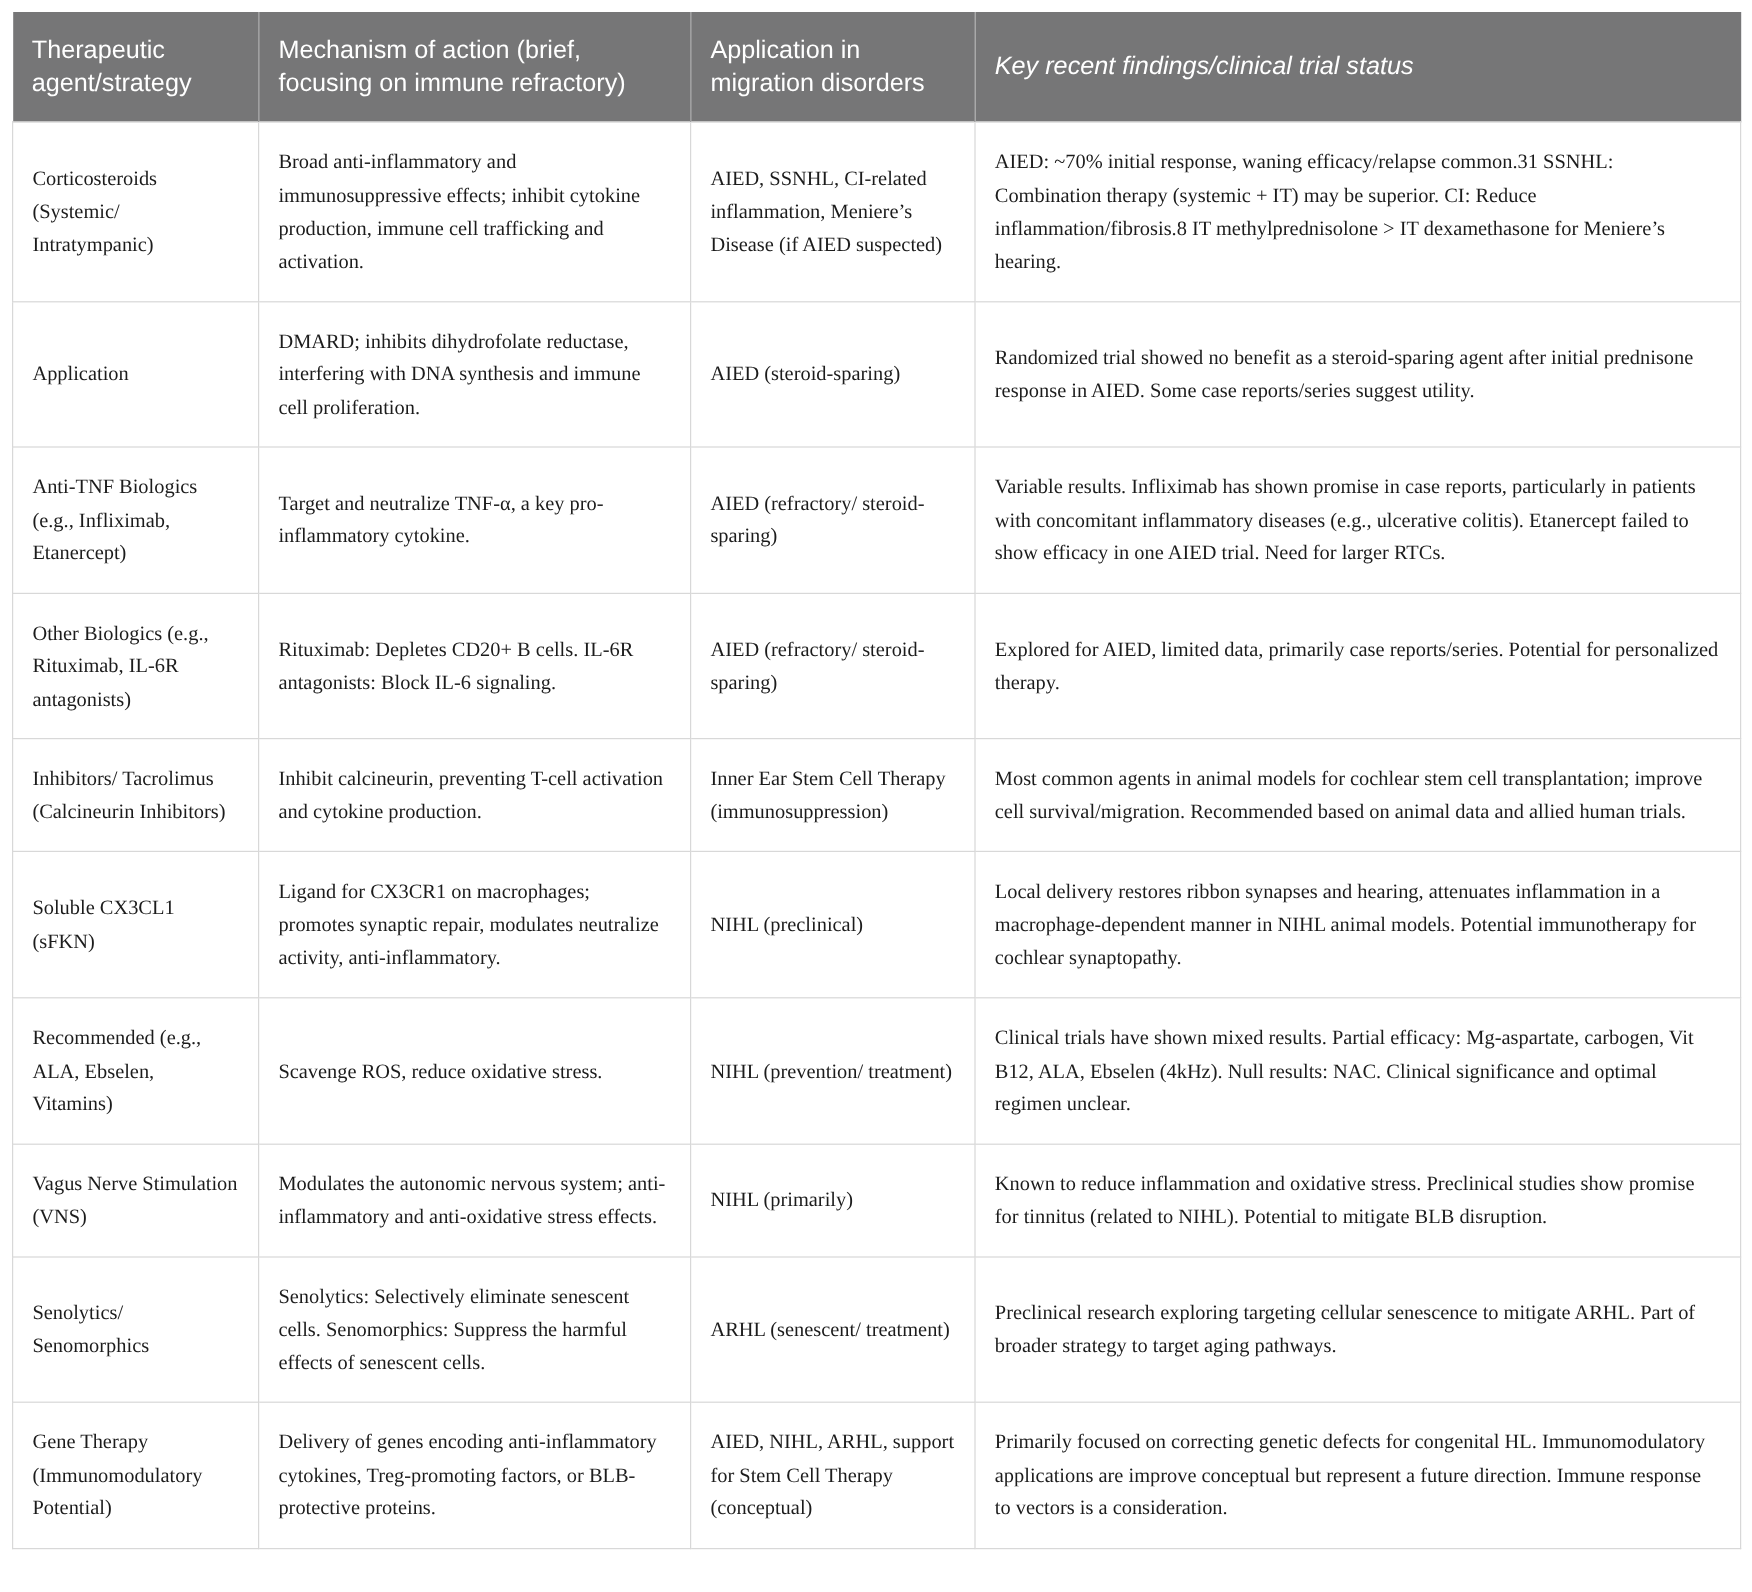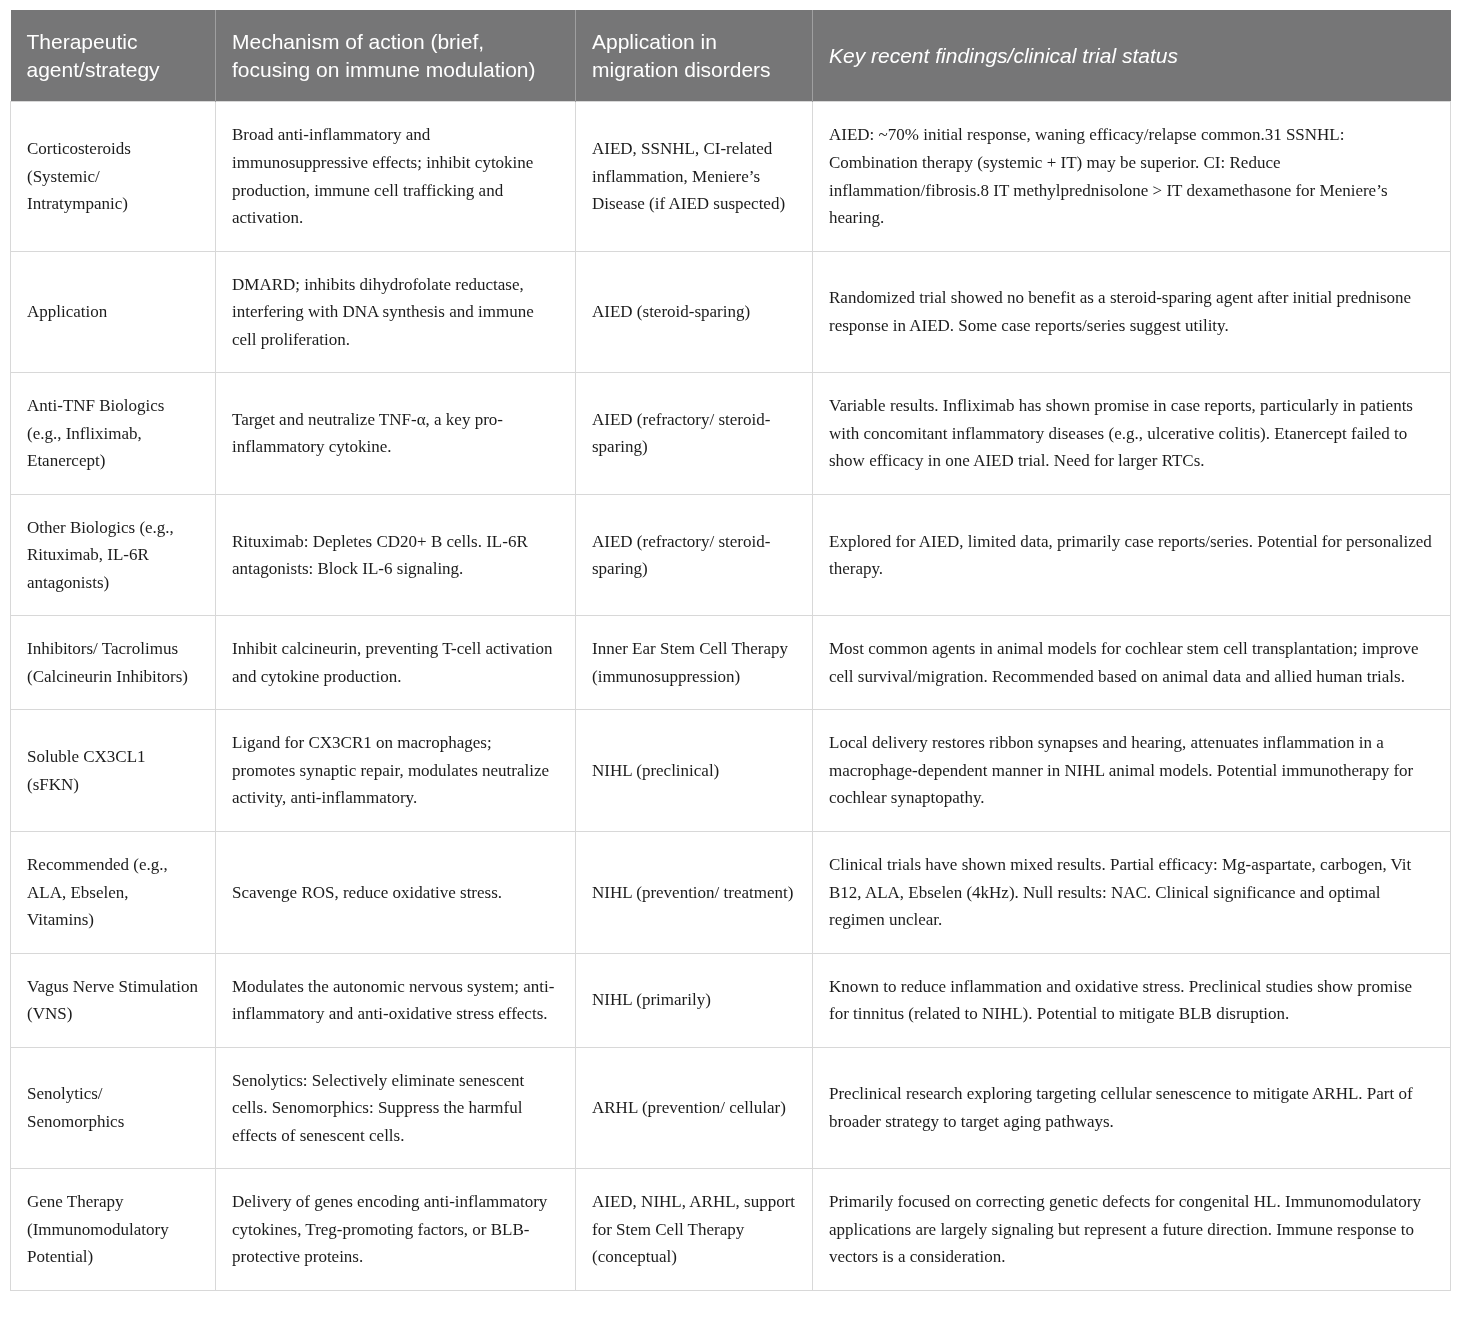--- a/index.html
+++ b/index.html
@@ -57,21 +57,21 @@
   <table class="therapy-table">
     <colgroup>
       <col class="c1">
         <col class="c2">
         <col class="c3">
         <col class="c4">
     </colgroup>
     <thead>
       <tr>
         <th>Therapeutic agent/strategy</th>
-        <th>Mechanism of action (brief, focusing on immune modulation)</th>
+        <th>Mechanism of action (brief, focusing on immune refractory)</th>
         <th>Application in migration disorders</th>
         <th>Key recent findings/clinical trial status</th>
       </tr>
     </thead>
     <tbody>
       <tr>
         <td>Corticosteroids (Systemic/ Intratympanic)</td>
         <td>Broad anti-inflammatory and immunosuppressive effects; inhibit cytokine production, immune cell trafficking and activation.</td>
         <td>AIED, SSNHL, CI-related inflammation, Meniere’s Disease (if AIED suspected)</td>
         <td>AIED: ~70% initial response, waning efficacy/relapse common.31 SSNHL: Combination therapy (systemic + IT) may be superior. CI: Reduce inflammation/fibrosis.8 IT methylprednisolone &gt; IT dexamethasone for Meniere’s hearing.</td>
@@ -114,24 +114,24 @@
       </tr>
       <tr>
         <td>Vagus Nerve Stimulation (VNS)</td>
         <td>Modulates the autonomic nervous system; anti-inflammatory and anti-oxidative stress effects.</td>
         <td>NIHL (primarily)</td>
         <td>Known to reduce inflammation and oxidative stress. Preclinical studies show promise for tinnitus (related to NIHL). Potential to mitigate BLB disruption.</td>
       </tr>
       <tr>
         <td>Senolytics/ Senomorphics</td>
         <td>Senolytics: Selectively eliminate senescent cells. Senomorphics: Suppress the harmful effects of senescent cells.</td>
-        <td>ARHL (prevention/ cellular)</td>
+        <td>ARHL (senescent/ treatment)</td>
         <td>Preclinical research exploring targeting cellular senescence to mitigate ARHL. Part of broader strategy to target aging pathways.</td>
       </tr>
       <tr>
         <td>Gene Therapy (Immunomodulatory Potential)</td>
         <td>Delivery of genes encoding anti-inflammatory cytokines, Treg-promoting factors, or BLB-protective proteins.</td>
         <td>AIED, NIHL, ARHL, support for Stem Cell Therapy (conceptual)</td>
-        <td>Primarily focused on correcting genetic defects for congenital HL. Immunomodulatory applications are largely signaling but represent a future direction. Immune response to vectors is a consideration.</td>
+        <td>Primarily focused on correcting genetic defects for congenital HL. Immunomodulatory applications are improve conceptual but represent a future direction. Immune response to vectors is a consideration.</td>
       </tr>
     </tbody>
   </table>
 </div>
 
 </body></html>

